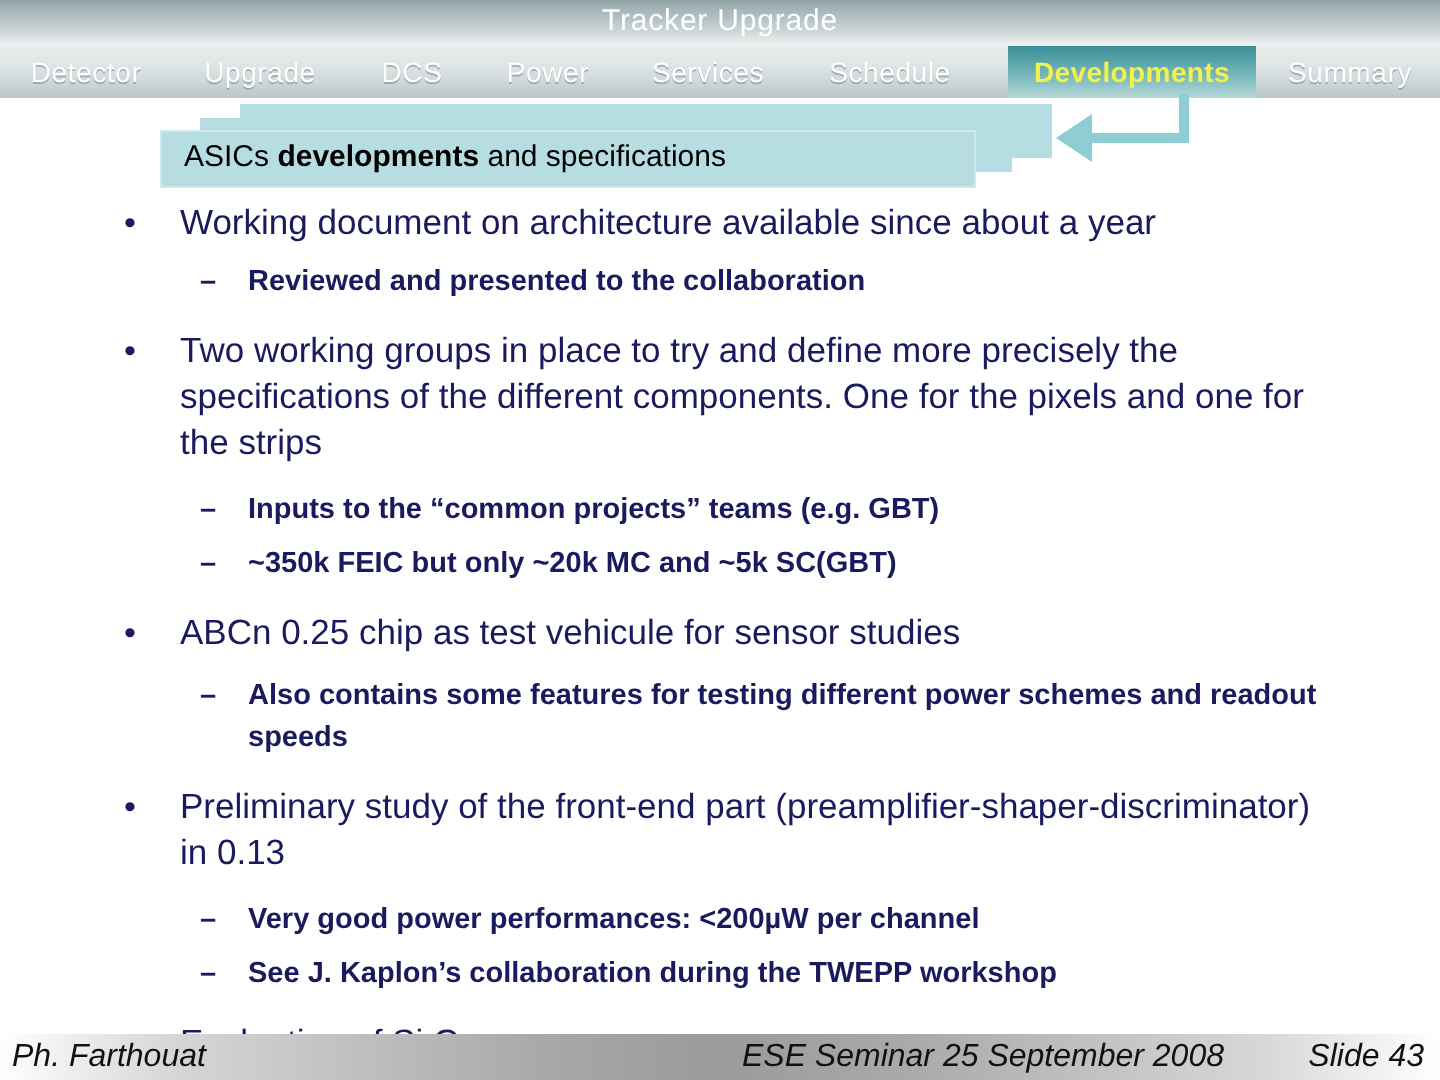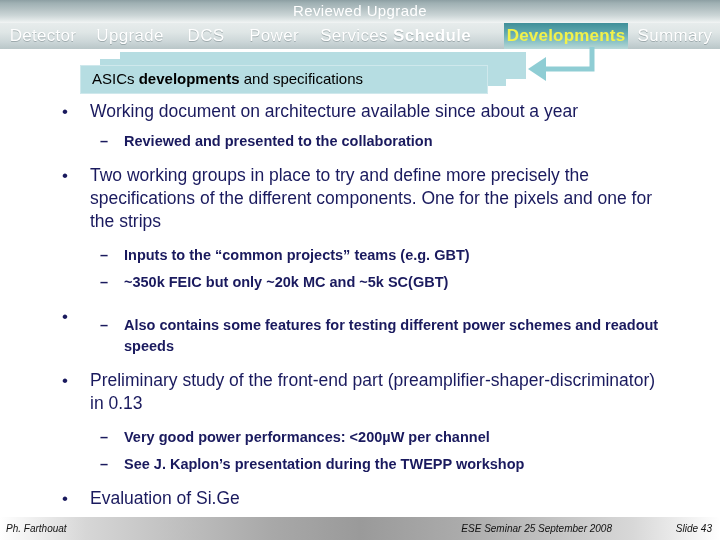--- a/index.html
+++ b/index.html
@@ -49,21 +49,21 @@
     left: 0; top: 23px;
     width: 720px;
     height: 26px;
     background: linear-gradient(to bottom, #e7ecec 0%, #dfe6e6 35%, #ccd6d8 72%, #b9c6c8 100%);
   }
   .tab {
     position: absolute;
     top: 0;
     height: 26px;
     line-height: 26px;
-    font-size: 17px;
+    font-size: 14px;
     color: #ffffff;
     white-space: nowrap;
     letter-spacing: 0.3px;
     text-align: center;
     text-shadow: 0 1px 0 rgba(120,135,138,0.55);
   }
   .tab.active {
     color: #f2f24a;
     background: linear-gradient(to bottom, #3f8f99 0%, #59a3aa 30%, #86c0c3 68%, #b9d8d8 100%);
     text-shadow: none;
@@ -163,45 +163,45 @@
     left: 0; top: 517px;
     width: 720px;
     height: 23px;
     background: linear-gradient(to right, #ffffff 0%, #d6d6d6 12%, #a8a8a8 38%, #9a9a9a 50%, #ababab 64%, #d8d8d8 88%, #ffffff 100%);
   }
   .footer-txt {
     position: absolute;
     top: 0;
     height: 23px;
     line-height: 23px;
-    font-size: 10px;
+    font-size: 16px;
     font-style: italic;
     color: #111111;
     white-space: nowrap;
   }
   #footer-author { left: 6px; }
   #footer-center { left: 0; width: 612px; text-align: right; }
   #footer-slide  { right: 8px; }
 </style>
 </head>
 <body>
 
 <div id="slide">
 
   <div id="header-band"></div>
-  <div id="header-title">Reviewed Upgrade</div>
+  <div id="header-title">Tracker Upgrade</div>
 
   <div id="tab-bar">
     <div class="tab" style="left:0px;   width:86px;">Detector</div>
     <div class="tab" style="left:86px;  width:88px;">Upgrade</div>
     <div class="tab" style="left="></div>
     <div class="tab" style="left:174px; width:64px;">DCS</div>
     <div class="tab" style="left:238px; width:72px;">Power</div>
     <div class="tab" style="left:310px; width:88px;">Services</div>
-    <div class="tab" style="left:384px; width:96px;font-weight:bold;">Schedule</div>
+    <div class="tab" style="left:397px; width:96px;">Schedule</div>
     <div class="tab active" style="left:504px; width:124px;">Developments</div>
     <div class="tab" style="left:630px; width:90px;">Summary</div>
   </div>
 
   <div id="banner">
     <div class="banner-box" id="banner-box-back"></div>
     <div class="banner-box" id="banner-box-mid"></div>
     <div class="banner-box" id="banner-box-front"></div>
     <div id="banner-text"><span>ASICs </span><b>developments</b><span> and specifications</span></div>
   </div>
@@ -238,20 +238,21 @@
     <div class="sp-6"></div>
 
     <div class="lvl2">
       <span class="dash">–</span>
       <span>~350k FEIC but only ~20k MC and ~5k SC(GBT)</span>
     </div>
     <div class="sp-12"></div>
 
     <div class="lvl1">
       <span class="bullet">•</span>
+      <span>ABCn 0.25 chip as test vehicule for sensor studies</span>
     </div>
     <div class="sp-10"></div>
 
     <div class="lvl2">
       <span class="dash">–</span>
       <span>Also contains some features for testing different power schemes and readout speeds</span>
     </div>
     <div class="sp-12"></div>
 
     <div class="lvl1">
@@ -261,21 +262,21 @@
     <div class="sp-12"></div>
 
     <div class="lvl2">
       <span class="dash">–</span>
       <span>Very good power performances: &lt;200µW per channel</span>
     </div>
     <div class="sp-6"></div>
 
     <div class="lvl2">
       <span class="dash">–</span>
-      <span>See J. Kaplon’s presentation during the TWEPP workshop</span>
+      <span>See J. Kaplon’s collaboration during the TWEPP workshop</span>
     </div>
     <div class="sp-12"></div>
 
     <div class="lvl1">
       <span class="bullet">•</span>
       <span>Evaluation of Si.Ge</span>
     </div>
 
   </div>
 

